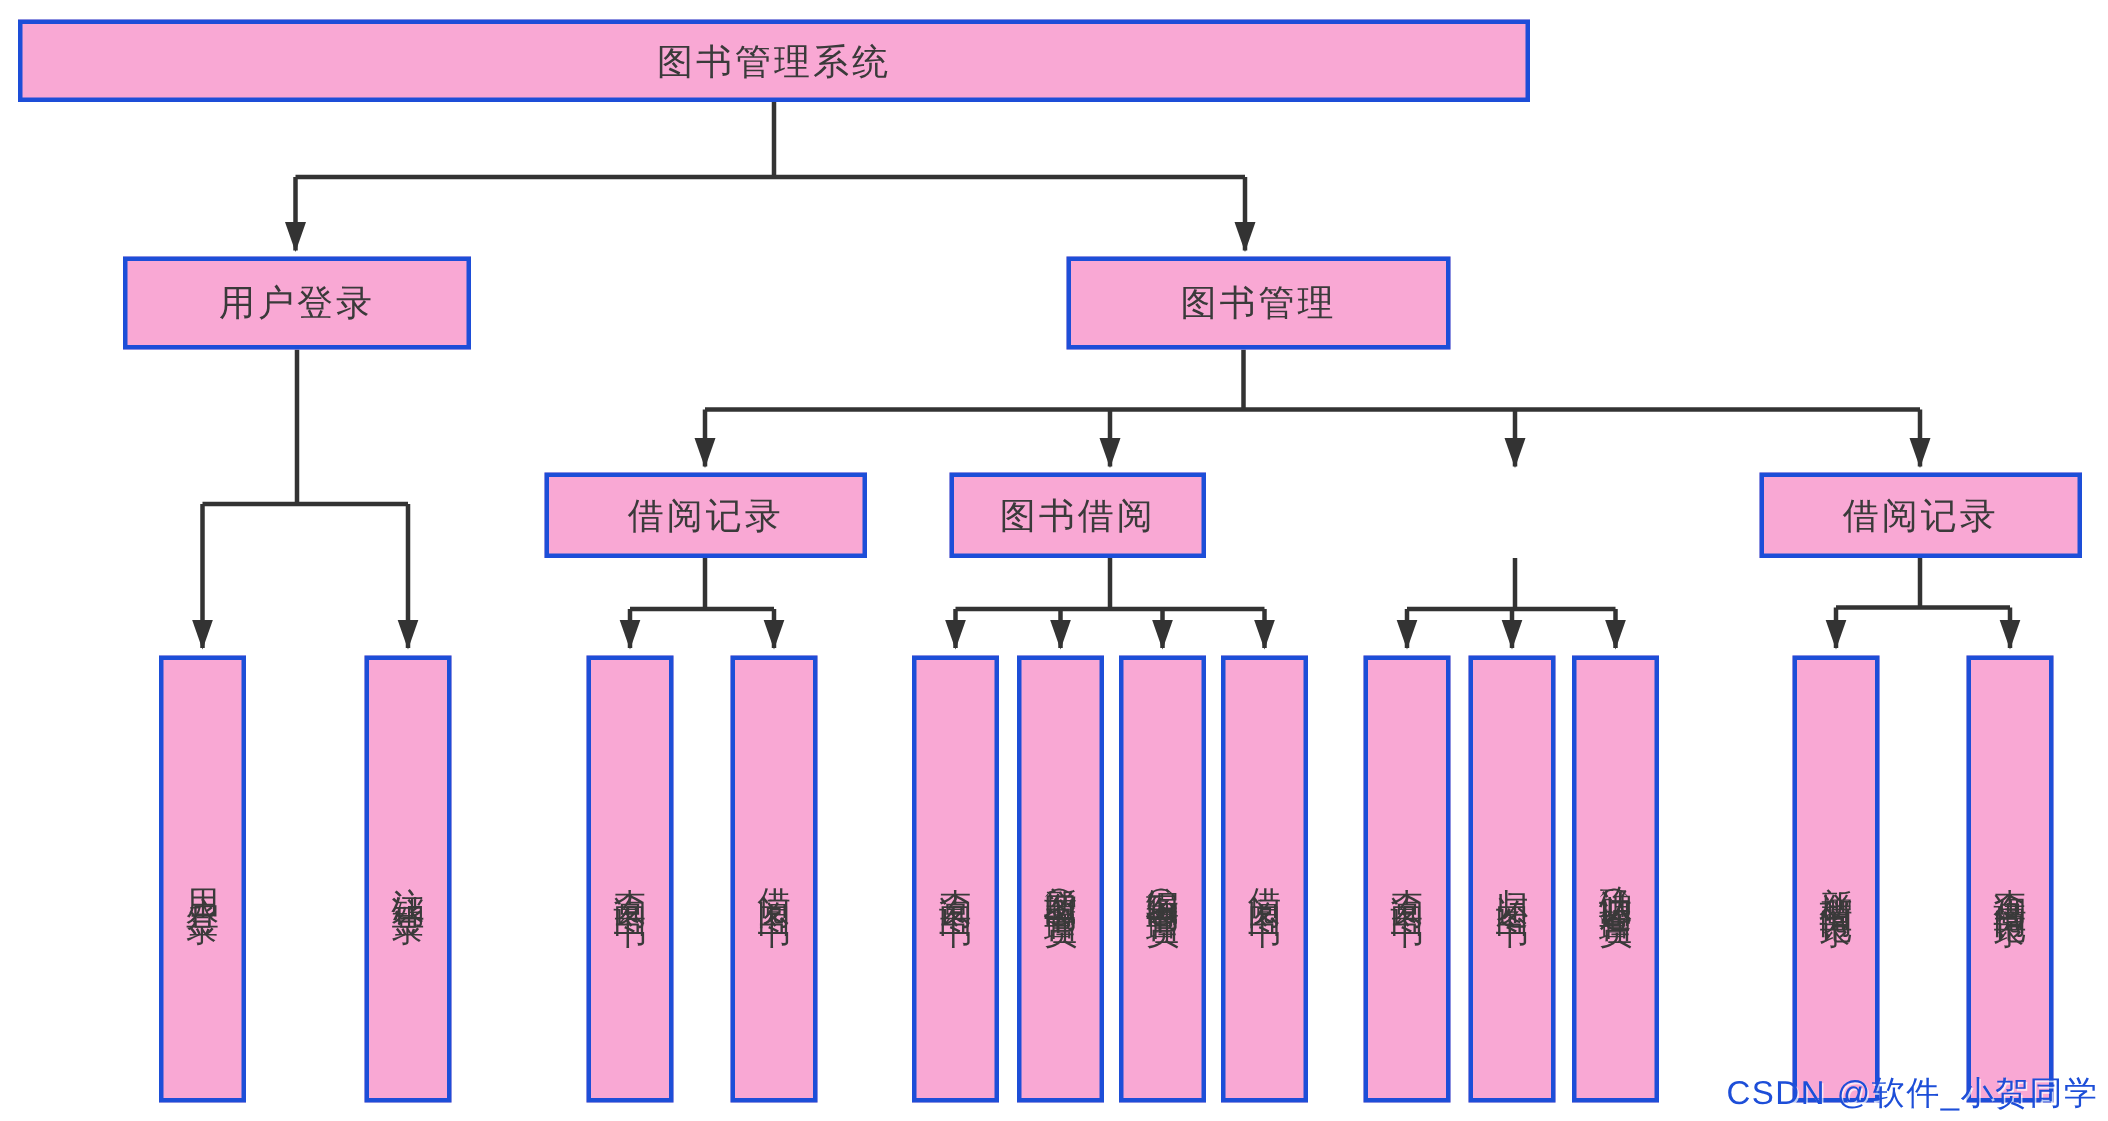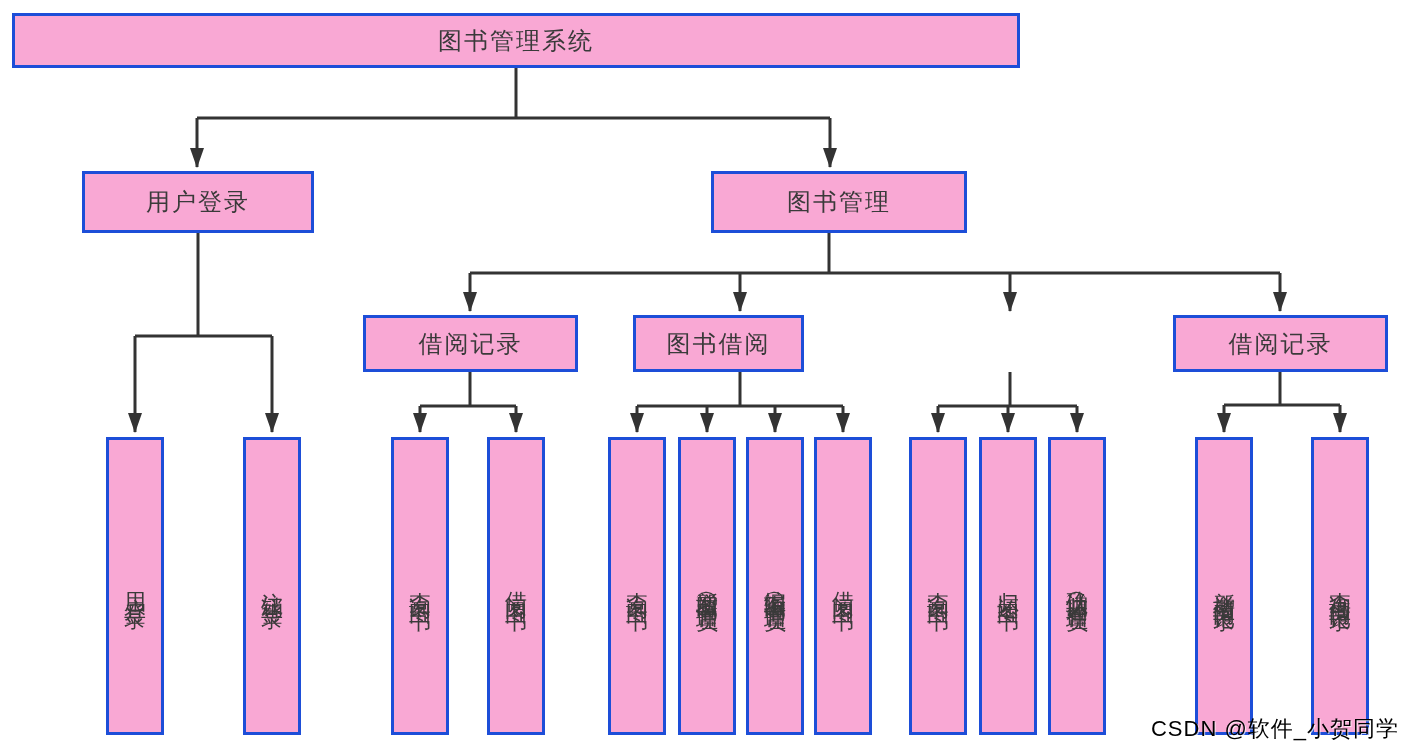--- a/index.html
+++ b/index.html
@@ -37,21 +37,21 @@
     text-orientation: mixed;
     font-size: 22px;
     letter-spacing: 6px;
     line-height: 58px;
   }
   .watermark {
     position: absolute;
     right: 6px;
     top: 714px;
     font-size: 22px;
-    color: #000000;
+    color: #1d4ed8;
     letter-spacing: 1px;
     z-index: 3;
     text-shadow: 1px 1px 0 rgba(255,255,255,0.7);
   }
 </style>
 </head>
 <body>
 
 <div id="stage">
 

